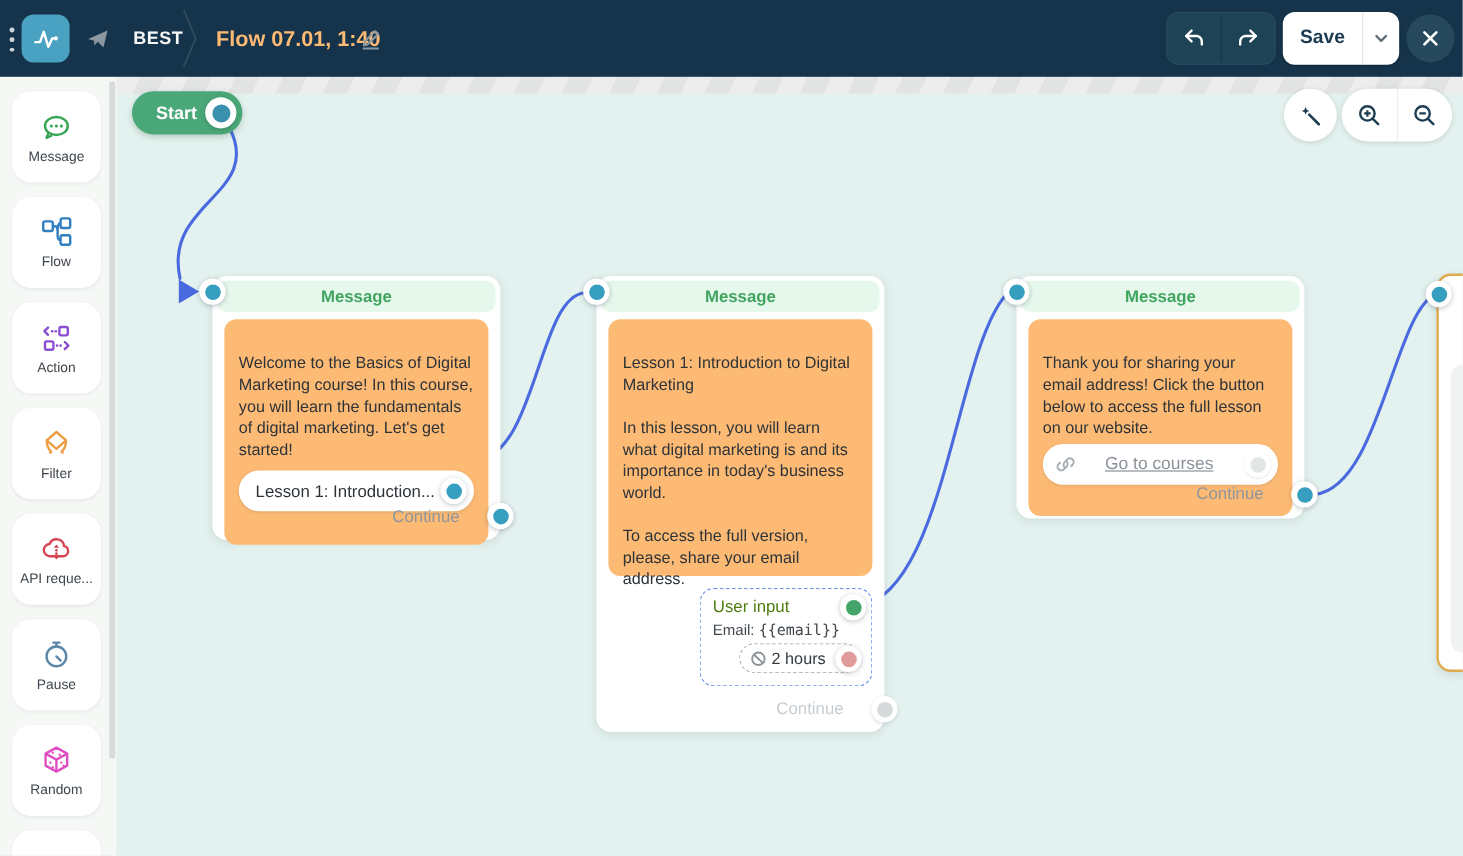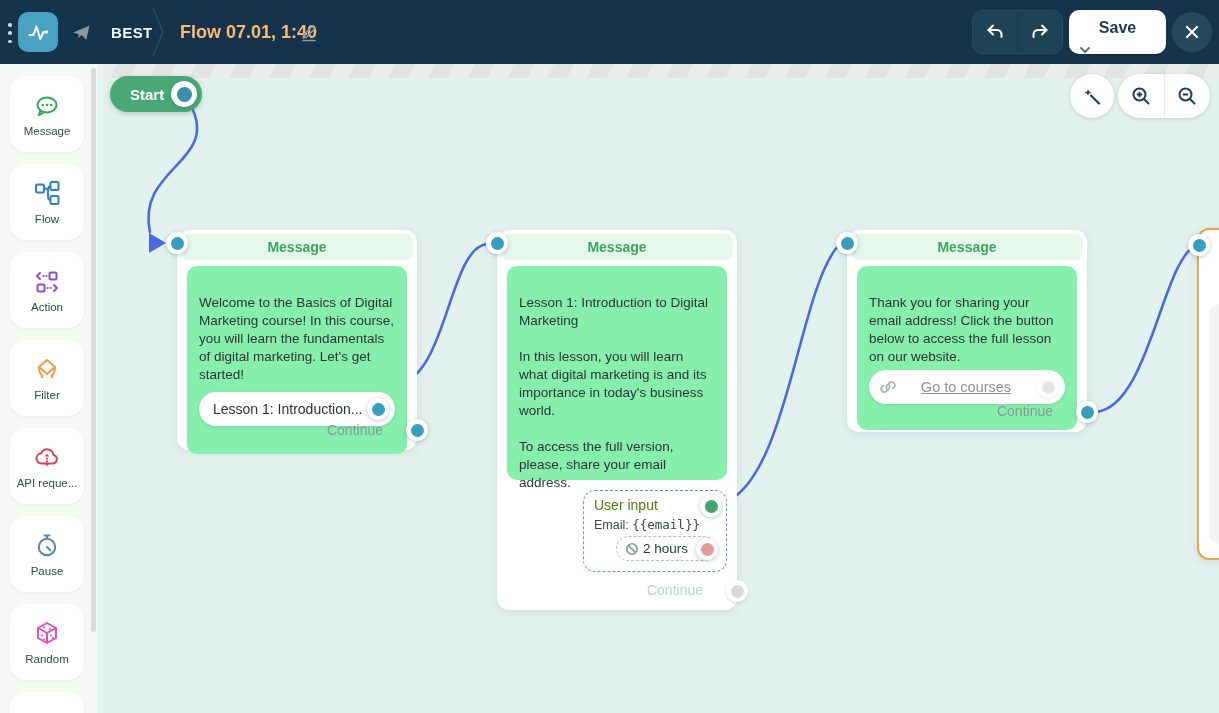--- a/index.html
+++ b/index.html
@@ -13,21 +13,21 @@
   .kebab i { width:3.5px; height:3.5px; border-radius:50%; background:#cdd5da; }
   .logo { position:absolute; left:18px; top:12px; width:40px; height:40px; border-radius:10px; background:#4aa2c2; display:flex; align-items:center; justify-content:center; }
   .brand { position:absolute; left:72px; top:0; height:64px; display:flex; align-items:center; gap:20px; }
   .brand-name { color:#f4f7f8; font-weight:bold; font-size:15px; letter-spacing:.4px; }
   .crumb-sep { position:absolute; left:148px; top:6px; }
   .flow-title { position:absolute; left:180px; top:0; height:64px; line-height:64px; color:#fdba74; font-size:18px; font-weight:600; }
   .edit-ic { position:absolute; left:300px; top:22px; cursor:pointer; }
   .histgroup { position:absolute; left:972px; top:10px; width:91px; height:44px; border:1px solid #2b4e63; border-radius:10px; overflow:hidden; display:flex; background:#1e4256; }
   .histbtn { flex:1; display:flex; align-items:center; justify-content:center; cursor:pointer; background:#1e4256; }
   .histbtn + .histbtn { border-left:1px solid #163a52; }
-  .savebtn { position:absolute; left:1069px; top:10px; width:97px; height:44px; background:#fff; border-radius:10px; display:flex; overflow:hidden; box-shadow:0 1px 2px rgba(0,0,0,.2);flex-direction:column; }
+  .savebtn { position:absolute; left:1069px; top:10px; width:97px; height:44px; background:#fff; border-radius:10px; display:flex; overflow:hidden; box-shadow:0 1px 2px rgba(0,0,0,.2); }
   .save-main { flex:1; display:flex; align-items:center; justify-content:center; color:#1b3b52; font-weight:bold; font-size:16px; cursor:pointer; }
   .save-caret { width:31px; border-left:1px solid #e4e7e9; display:flex; align-items:center; justify-content:center; cursor:pointer; }
   .closebtn { position:absolute; left:1172px; top:12px; width:40px; height:40px; border-radius:50%; background:#26495e; display:flex; align-items:center; justify-content:center; cursor:pointer; }
 
   
   .sidebar { position:absolute; left:0; top:64px; width:97px; height:649px; background:#f6f8f6; z-index:5; }
   .side-item { position:absolute; left:10px; width:74px; height:76px; background:#fff; border-radius:16px; box-shadow:0 1px 3px rgba(50,60,70,.07); display:flex; flex-direction:column; align-items:center; justify-content:center; gap:5px; cursor:grab; }
   .side-label { font-size:11.5px; color:#3f464d; max-width:68px; white-space:nowrap; overflow:hidden; text-overflow:ellipsis; }
   .side-scroll { position:absolute; left:91px; top:4px; width:5px; height:564px; background:#d8dbda; border-radius:3px; cursor:pointer; }
 
@@ -40,21 +40,21 @@
   .zoombtn + .zoombtn { border-left:1px solid #ecEeee; }
 
   .connectors { position:absolute; left:0; top:0; width:1219px; height:713px; z-index:1; pointer-events:none; }
 
   
   .start-node { position:absolute; left:110px; top:76px; width:92px; height:36px; border-radius:18px; background:#4aa878; box-shadow:0 2px 5px rgba(40,80,60,.25); z-index:2; display:flex; align-items:center; cursor:grab; }
   .start-label { color:#fff; font-weight:bold; font-size:15px; padding-left:20px; }
 
   .node-card { position:absolute; width:240px; background:#fff; border-radius:12px; box-shadow:0 2px 8px rgba(40,60,70,.12); z-index:2; cursor:grab; }
   .card-header { position:absolute; left:4px; right:4px; top:4px; height:26px; background:#e6f8ec; border-radius:8px; text-align:center; line-height:26px; font-size:14px; font-weight:bold; color:#3fa45e; }
-  .bubble { position:absolute; left:10px; right:10px; top:36px; background:#86efac; border-radius:10px; padding:10px 12px; font-size:13.5px; line-height:18px; color:#2e3338; white-space:pre-line; }
+  .bubble { position:absolute; left:10px; right:10px; top:36px; background:#fdba74; border-radius:10px; padding:10px 12px; font-size:13.5px; line-height:18px; color:#2e3338; white-space:pre-line; }
   .pill-btn { position:relative; margin-top:8px; height:34px; background:#fff; border-radius:17px; box-shadow:0 1px 3px rgba(40,60,70,.14); display:flex; align-items:center; font-size:14px; color:#2e3338; padding:0 30px 0 14px; cursor:pointer; white-space:nowrap; }
   .pill-btn.linkstyle { color:#8b9299; font-size:14.5px; padding-left:10px;text-decoration:underline; }
   .pill-btn.linkstyle .lbl { flex:1; text-align:center; }
   .continue-lbl { position:absolute; font-size:14px; color:#8d959b; }
   .continue-lbl.disabled { color:#c6ccd0; }
 
   
   .port { position:absolute; width:22px; height:22px; border-radius:50%; background:#fff; box-shadow:0 1px 4px rgba(40,60,70,.3); display:flex; align-items:center; justify-content:center; z-index:3; cursor:crosshair; }
   .port::after { content:""; width:13px; height:13px; border-radius:50%; background:var(--c,#369fc0); }
   .port.lg { width:26px; height:26px; } .port.lg::after { width:15px; height:15px; }

